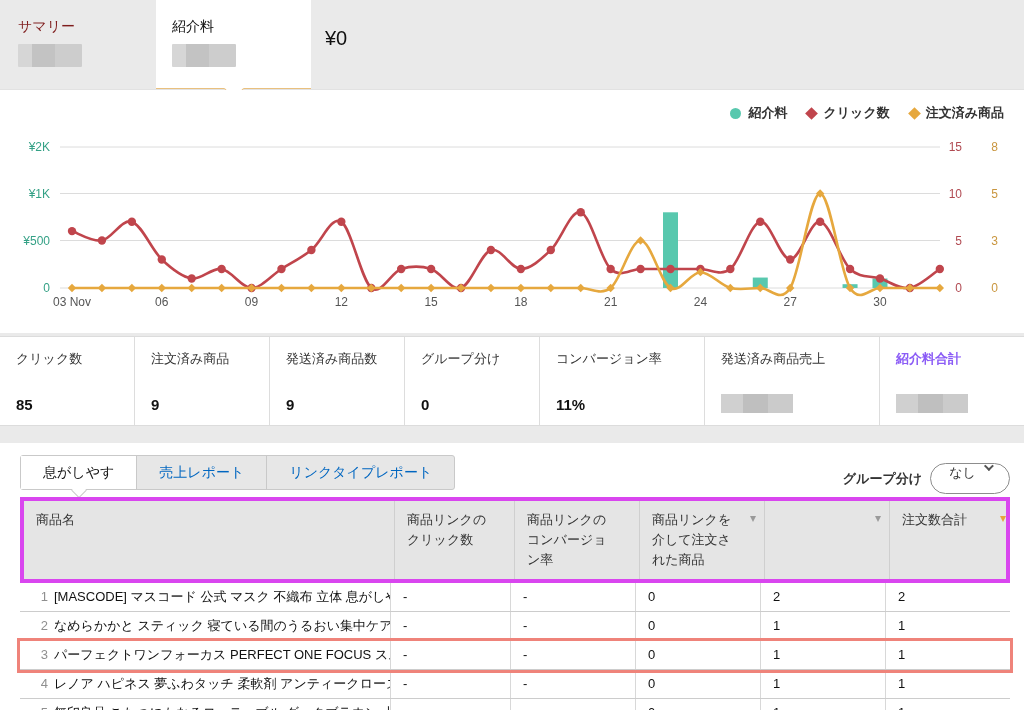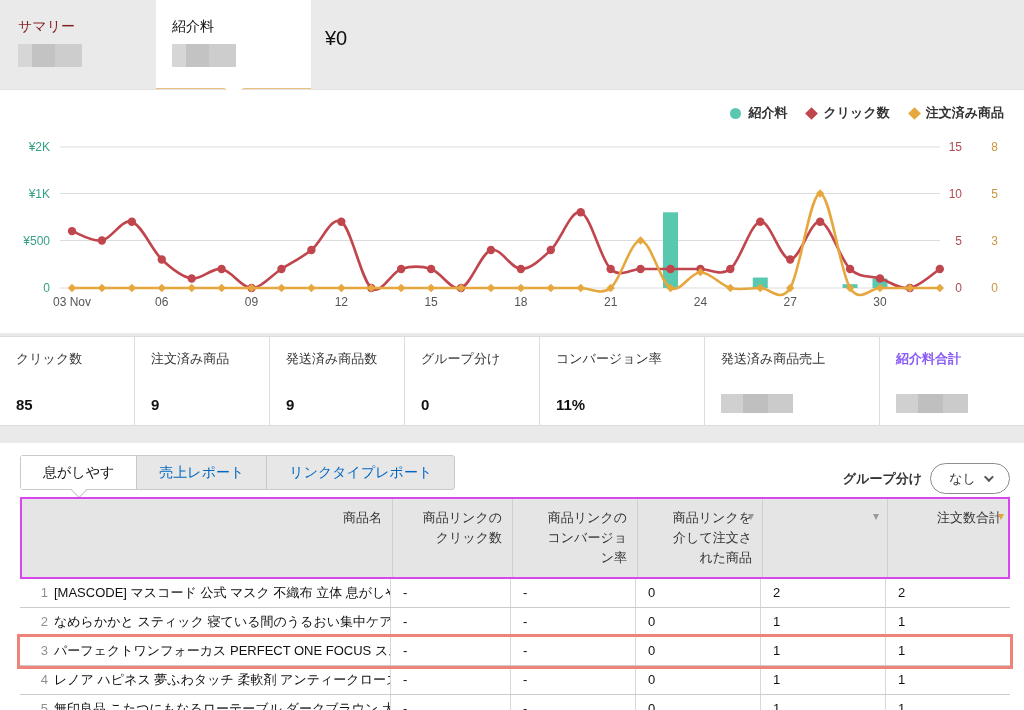--- a/index.html
+++ b/index.html
@@ -41,26 +41,26 @@
   
   .report-section { position:relative; width:1024px; height:267px; background:#fff; }
   .rtabs { position:absolute; left:20px; top:12px; display:flex; border:1px solid #c9c9c9; border-radius:3px; background:#e7e7e7; }
   .rtab { height:33px; line-height:32px; padding:0 22px; font-size:14px; color:#0066c0; border-left:1px solid #c9c9c9; cursor:pointer; white-space:nowrap; }
   .rtab:first-child { border-left:none; }
   .rtab.selected { position:relative; background:#fff; color:#111; }
   .rtab.selected .notch { border-color:#c9c9c9; bottom:-7px; width:11px; height:11px; }
   .groupby { position:absolute; right:14px; top:20px; display:flex; align-items:center; gap:8px; }
   .groupby-label { font-size:13px; font-weight:bold; color:#333; }
   .groupby-pill { width:80px; height:31px; border:1px solid #8d8d8d; border-radius:16px; background:#fff;
-    display:flex; align-items:center; justify-content:center; gap:8px; font-size:13px; color:#333; cursor:pointer; }
+    display:flex; align-items:flex-start; justify-content:center; gap:8px; font-size:13px; color:#333; cursor:pointer; }
   .chev { width:7px; height:7px; border-right:2px solid #555; border-bottom:2px solid #555; transform:rotate(45deg) translateY(-2px); }
 
   
   .table { position:absolute; left:20px; top:54px; width:990px; }
-  .thead { display:grid; grid-template-columns:370px 120px 125px 125px 125px 125px; background:#e5e5e5; border:2px solid #d946ef;text-align:right; }
+  .thead { display:grid; grid-template-columns:370px 120px 125px 125px 125px 125px; background:#e5e5e5; border:4px solid #d946ef; }
   .th { padding:9px 10px 9px 12px; font-size:13px; color:#333; line-height:1.55; border-left:1px solid #cfcfcf; min-height:73px; position:relative; }
   .th:first-child { border-left:none; }
   .sort-arrow { position:absolute; top:8px; right:8px; font-size:12px; }
   .tbody .trow { display:grid; grid-template-columns:370px 120px 125px 125px 125px 125px; border-bottom:1px solid #ccc; background:#fff; }
   .td { padding:0 10px 0 12px; font-size:13px; color:#111; height:28px; line-height:28px; border-left:1px solid #d8d8d8;
     white-space:nowrap; overflow:hidden; }
   .td:first-child { border-left:none; }
   .row-num { color:#8f8f8f; display:inline-block; width:16px; margin-right:6px; text-align:right; }
   .trow.highlighted { position:relative; z-index:2; box-shadow:0 0 0 3px #ef837a; }
 </style>

